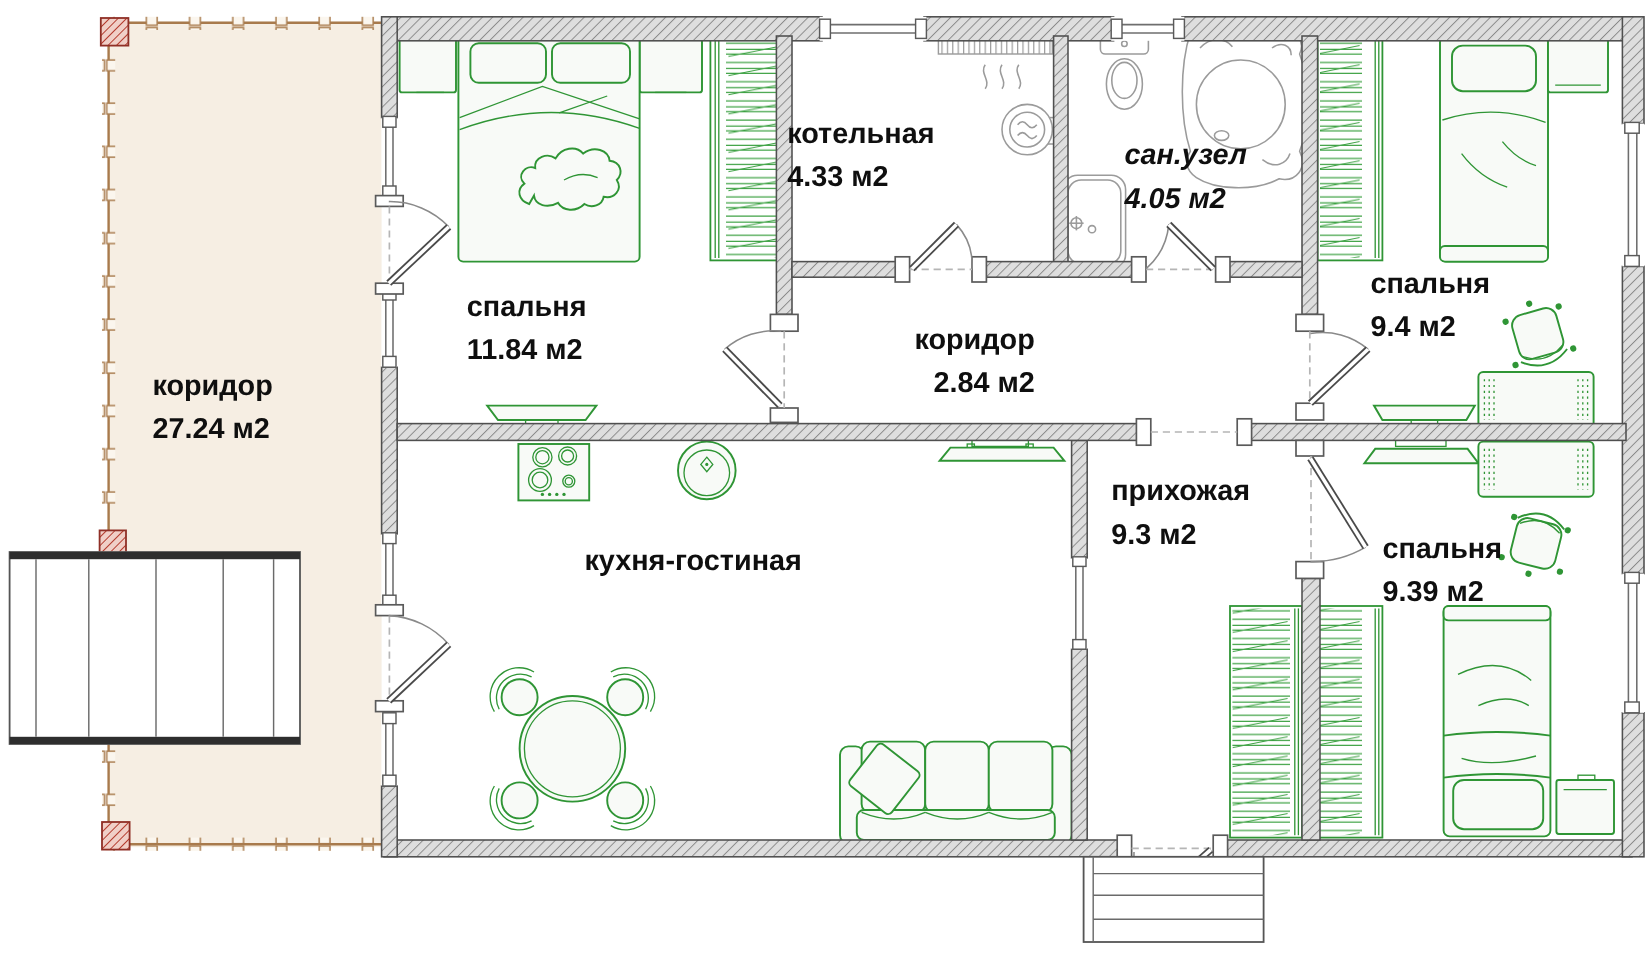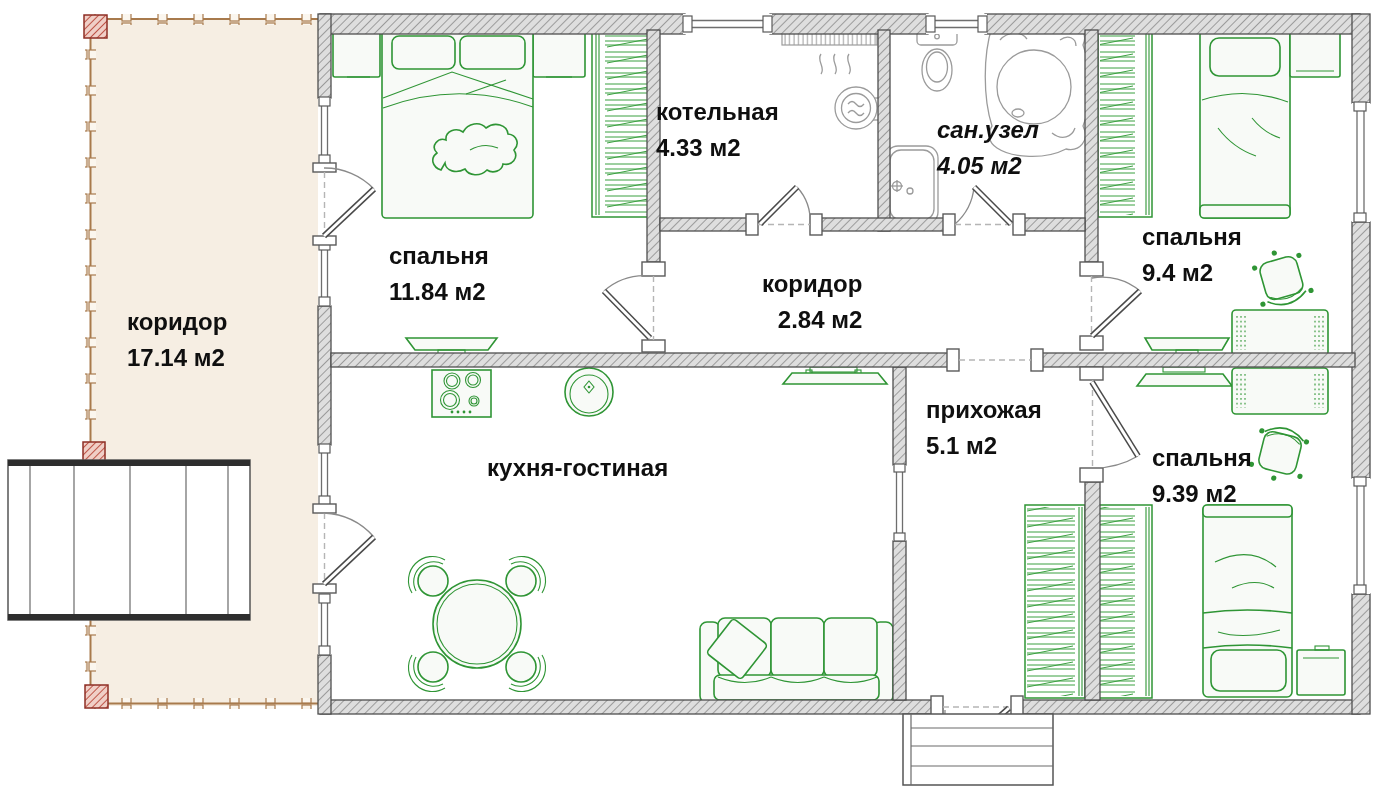--- a/index.html
+++ b/index.html
@@ -509,21 +509,21 @@
     <rect class="stair" x="903" y="714" width="150" height="71"></rect>
     <line class="stairline" x1="911" y1="714" x2="911" y2="785"></line>
     <line class="stairline" x1="911" y1="728" x2="1053" y2="728"></line>
     <line class="stairline" x1="911" y1="746" x2="1053" y2="746"></line>
     <line class="stairline" x1="911" y1="766" x2="1053" y2="766"></line>
   </g>
 </svg>
 
 <div class="room-label" style="left:127px;top:304px;">
   <div>коридор</div>
-  <div>17.14 м2</div>
+  <div>27.24 м2</div>
 </div>
 <div class="room-label" style="left:389px;top:238px;">
   <div>спальня</div>
   <div>11.84 м2</div>
 </div>
 <div class="room-label" style="left:656px;top:94px;">
   <div>котельная</div>
   <div>4.33 м2</div>
 </div>
 <div class="room-label" style="left:937px;top:112px;font-style:italic;">
@@ -536,19 +536,19 @@
 </div>
 <div class="room-label" style="left:762px;top:266px;text-align:right;">
   <div>коридор</div>
   <div>2.84 м2</div>
 </div>
 <div class="room-label" style="left:487px;top:450px;">
   <div>кухня-гостиная</div>
 </div>
 <div class="room-label" style="left:926px;top:392px;">
   <div>прихожая</div>
-  <div>5.1 м2</div>
+  <div>9.3 м2</div>
 </div>
 <div class="room-label" style="left:1152px;top:440px;">
   <div>спальня</div>
   <div>9.39 м2</div>
 </div>
 
 </div>
 </body></html>

